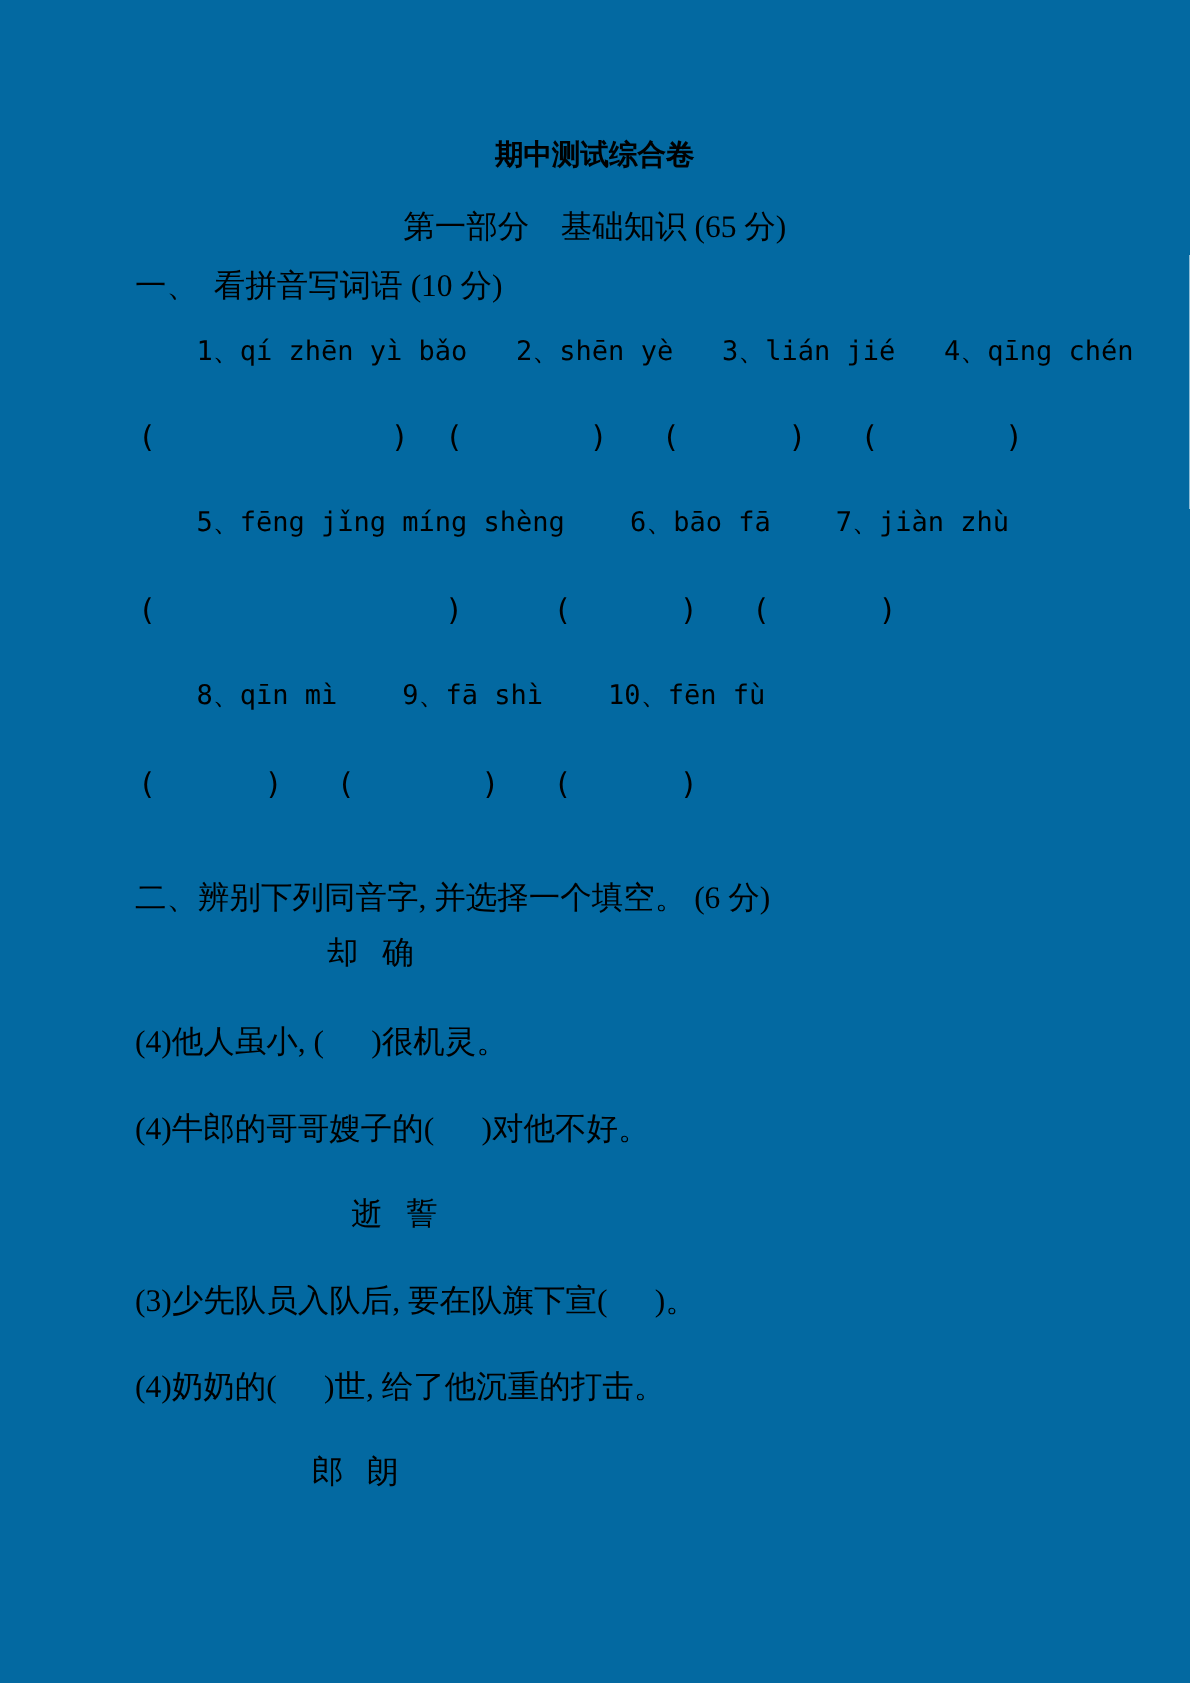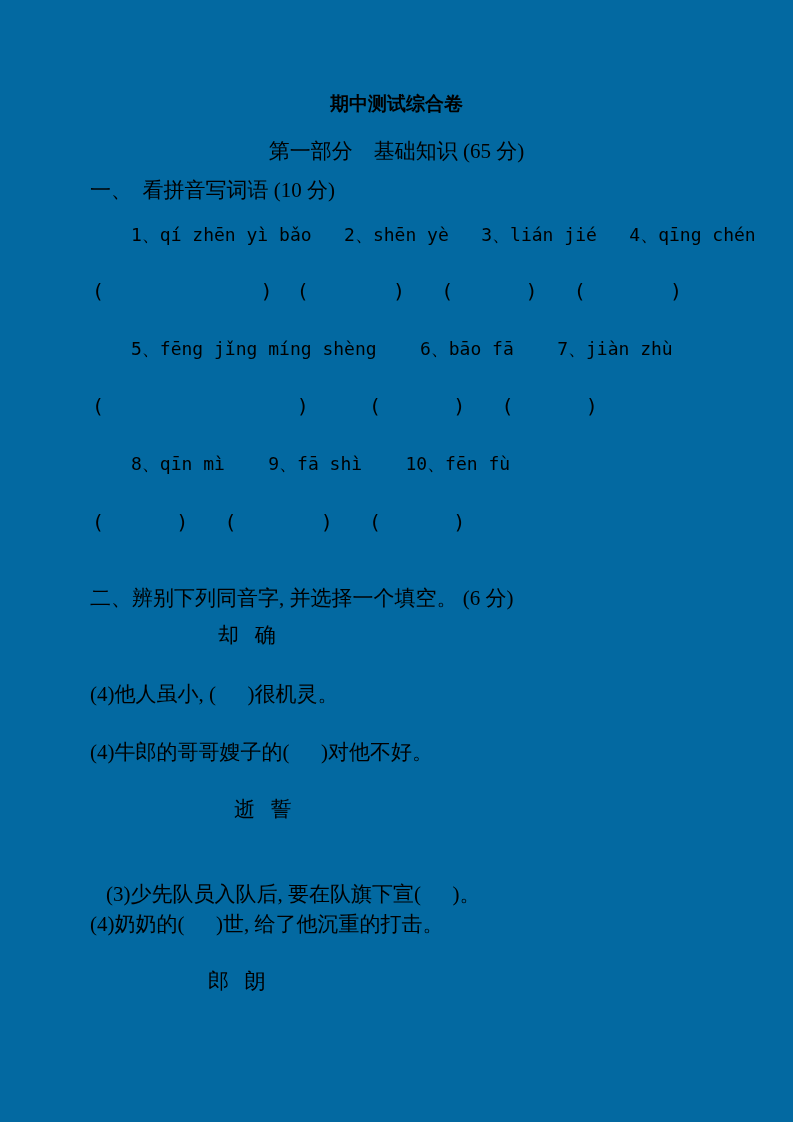--- a/index.html
+++ b/index.html
@@ -60,18 +60,18 @@
   <div class="line mono" style="top:453px; left:90px;">8、qīn mì    9、fā shì    10、fēn fù</div>
   <div class="line blanks" style="top:510px; left:92px;">(      )   (       )   (      )</div>
 
   <div class="line serif" style="top:566px; left:90px;margin-top:20px;">二、辨别下列同音字, 并选择一个填空。 (6 分)</div>
 
   <div class="line serif" style="top:623px; left:218px;">却   确</div>
   <div class="line serif" style="top:682px; left:90px;">(4)他人虽小, (      )很机灵。</div>
   <div class="line serif" style="top:740px; left:90px;">(4)牛郎的哥哥嫂子的(      )对他不好。</div>
 
   <div class="line serif" style="top:797px; left:218px;margin-left:16px;">逝   誓</div>
-  <div class="line serif" style="top:882px; left:90px;margin-left:16px;">(3)少先队员入队后, 要在队旗下宣(      )。</div>
+  <div class="line serif" style="top:855px; left:90px;">(3)少先队员入队后, 要在队旗下宣(      )。</div>
   <div class="line serif" style="top:912px; left:90px;">(4)奶奶的(      )世, 给了他沉重的打击。</div>
 
   <div class="line serif" style="top:969px; left:208px;text-align:center;">郎   朗</div>
 
 </div>
 
 </body></html>

